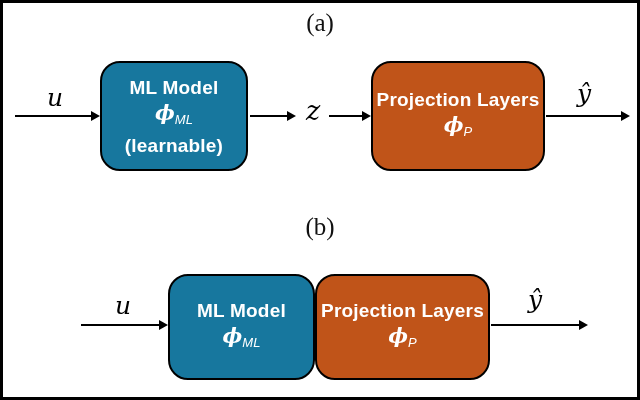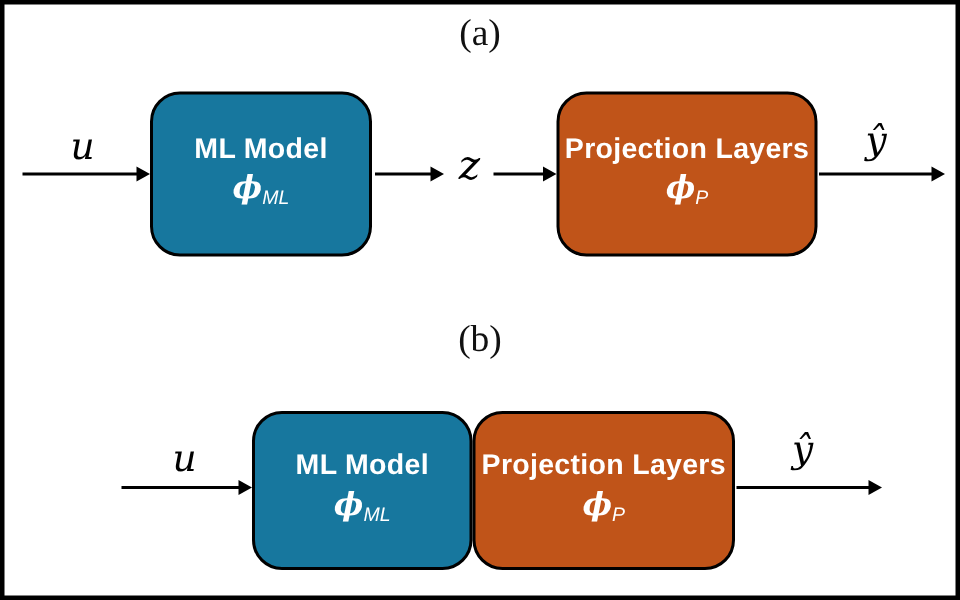--- a/index.html
+++ b/index.html
@@ -80,20 +80,21 @@
 
   <div class="mathlabel" style="left:30px; top:80px; width:44px;">u</div>
   <div class="arrow" style="left:12px; top:108px; width:85px;">
     <div class="shaft"></div>
     <div class="head"></div>
   </div>
 
   <div class="box blue" style="left:97px; top:58px; width:148px; height:110px;">
     <div class="bigline">ML Model</div>
     <div class="philine"><span>ϕ</span><sub>ML</sub></div>
+    <div class="bigline">(learnable)</div>
   </div>
 
   <div class="arrow" style="left:247px; top:108px; width:46px;">
     <div class="shaft"></div>
     <div class="head"></div>
   </div>
   <div class="mathlabel" style="left:295px; top:92px; width:30px; font-size:27px;">z</div>
   <div class="arrow" style="left:326px; top:108px; width:42px;">
     <div class="shaft"></div>
     <div class="head"></div>

